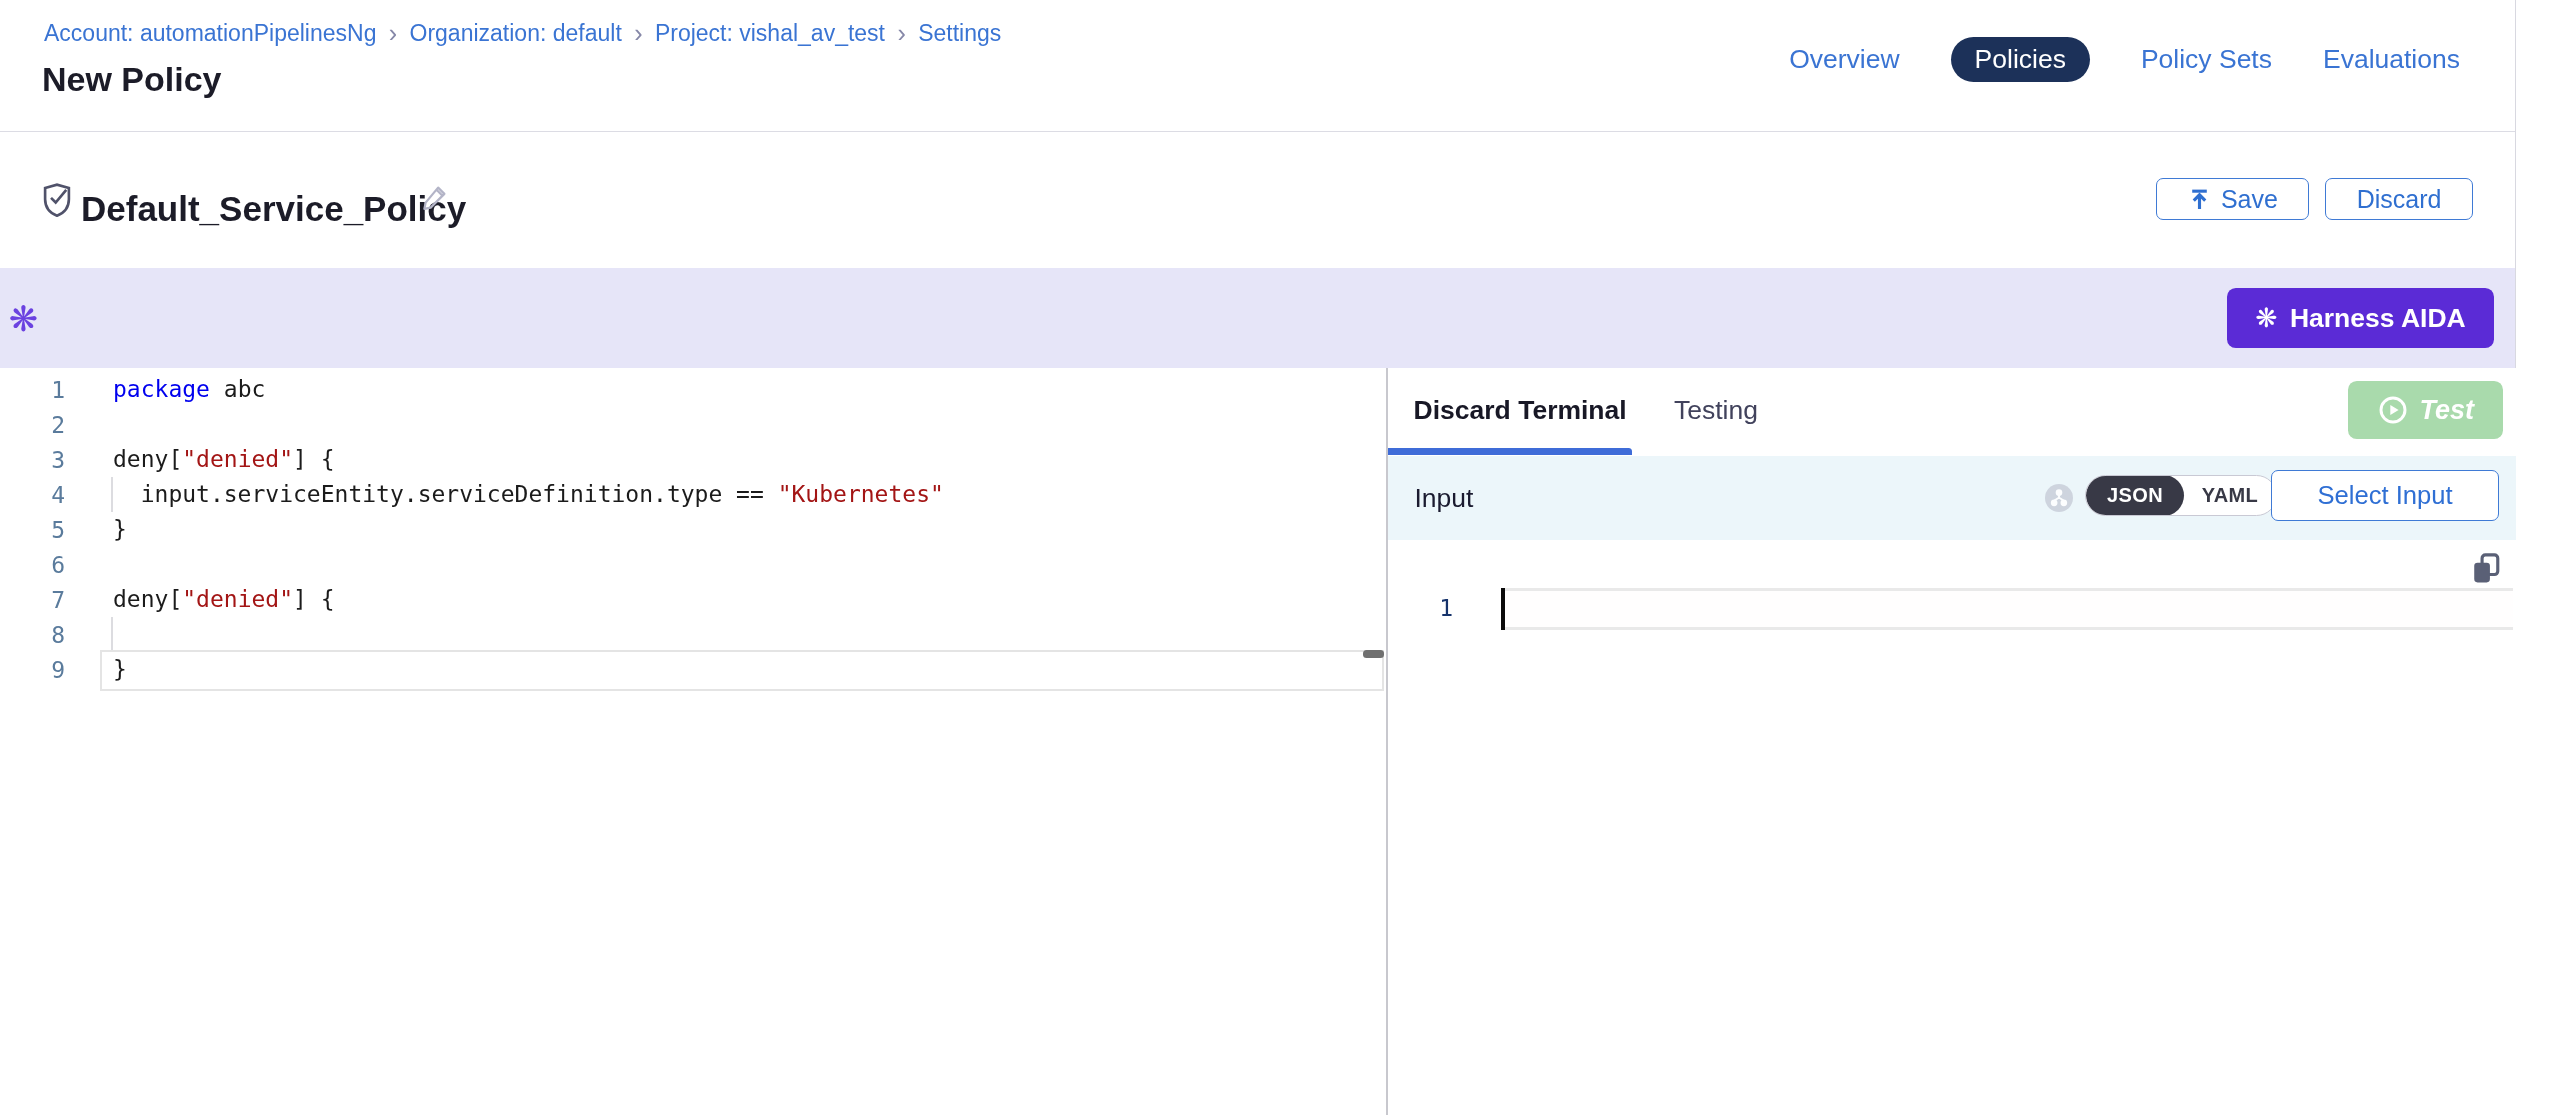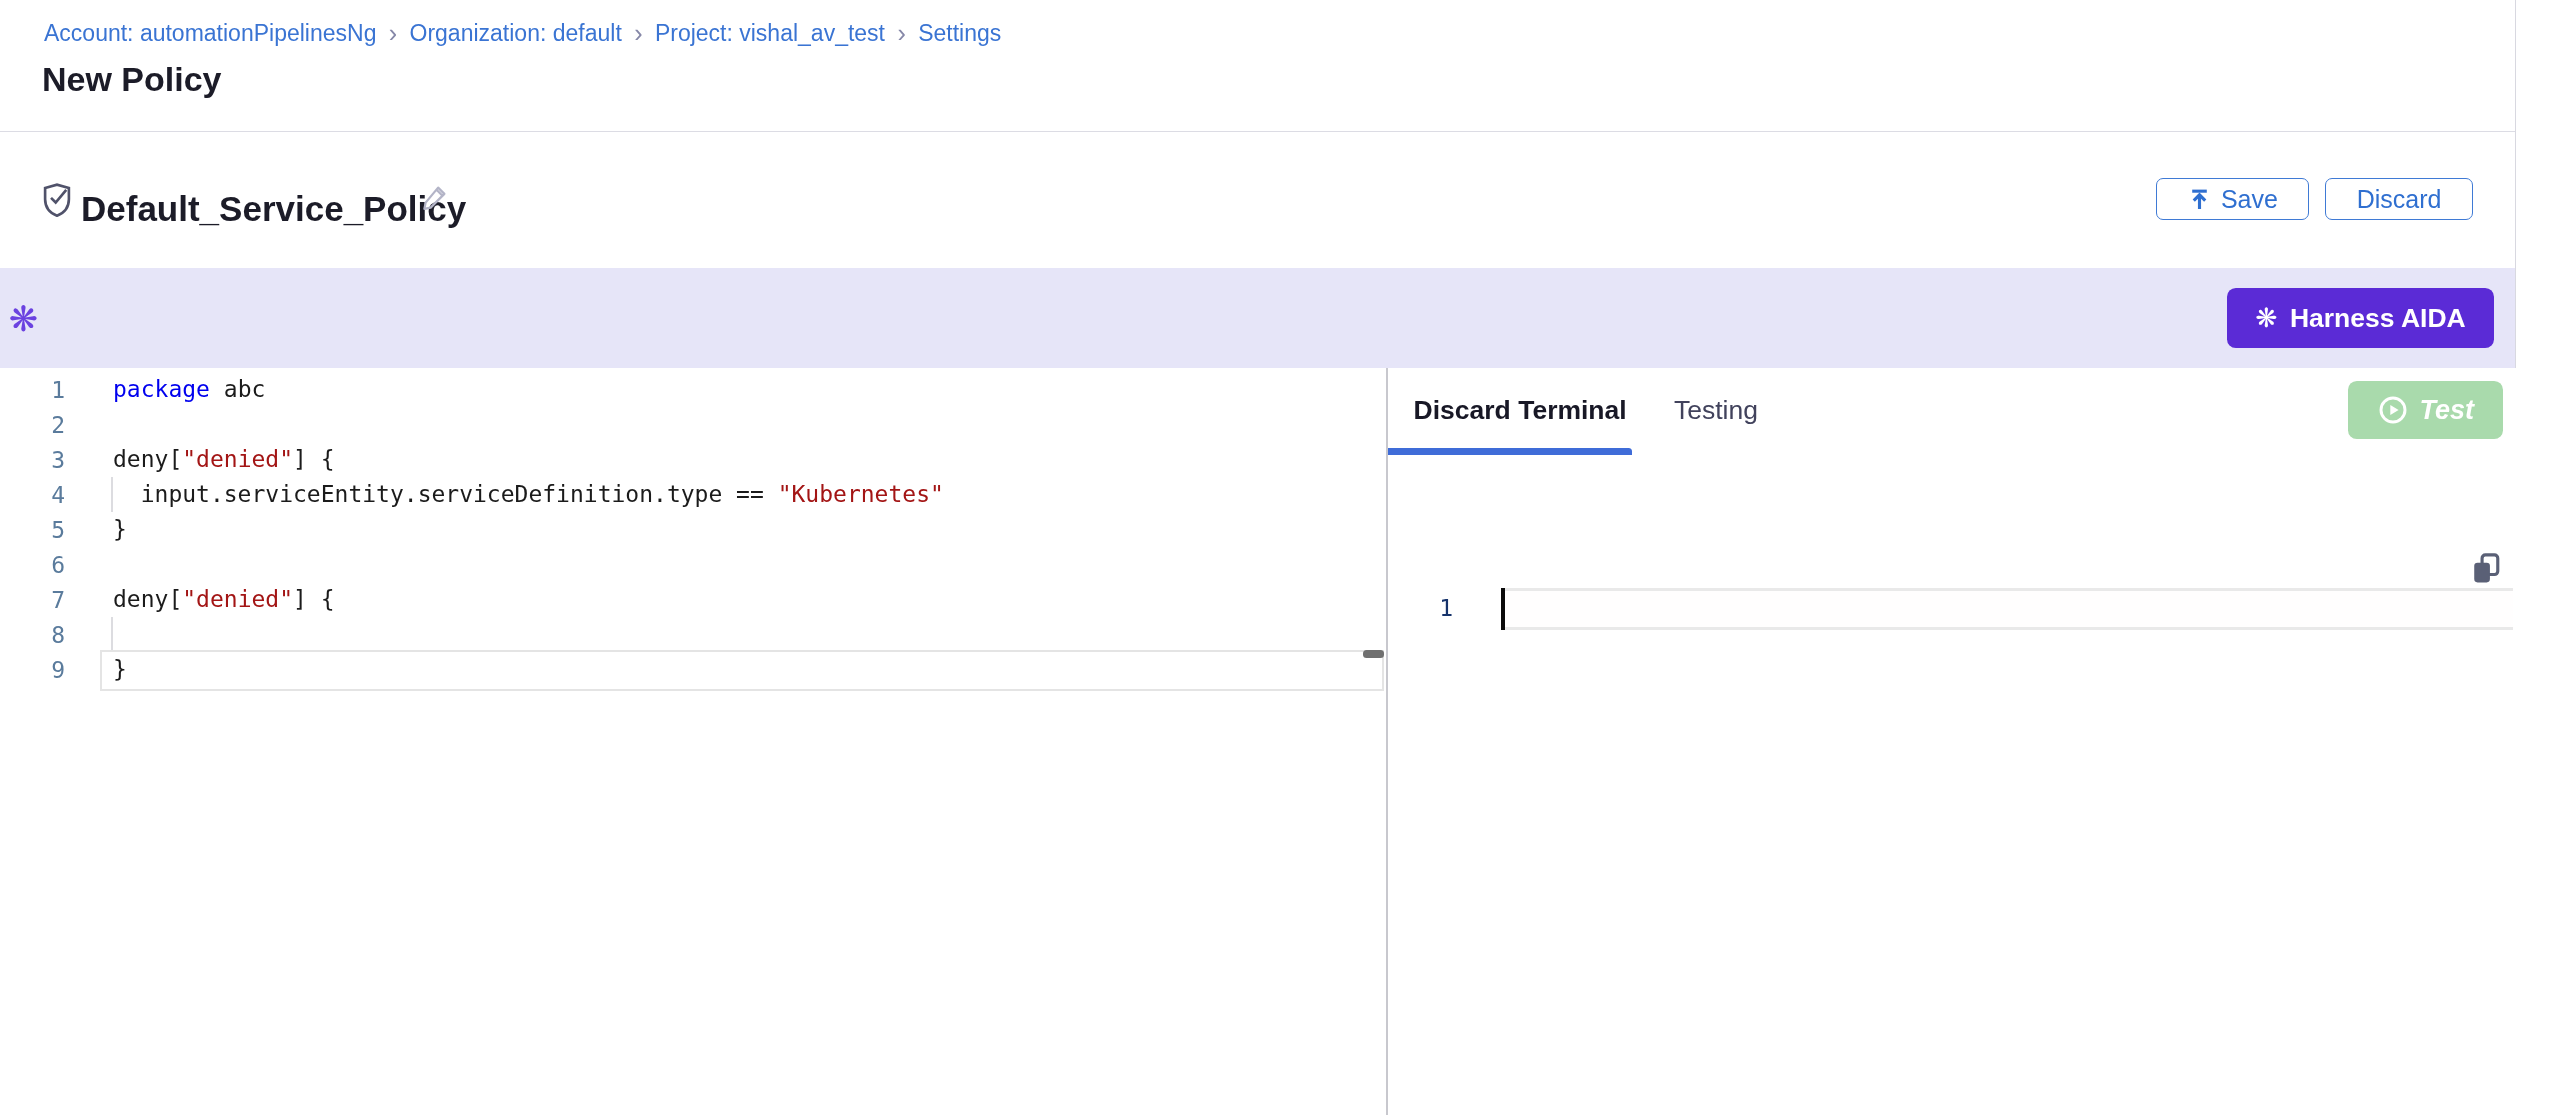--- a/index.html
+++ b/index.html
@@ -107,20 +107,26 @@
       <div class="breadcrumb" id="breadcrumb">
           <span class="crumb">Account: automationPipelinesNg</span>
           <span class="crumb-sep">›</span>
           <span class="crumb">Organization: default</span>
           <span class="crumb-sep">›</span>
           <span class="crumb">Project: vishal_av_test</span>
           <span class="crumb-sep">›</span>
           <span class="crumb">Settings</span>
         </div>
       <div class="page-title">New Policy</div>
+      <div class="nav" id="nav">
+          <div class="nav-item">Overview</div>
+          <div class="nav-item active">Policies</div>
+          <div class="nav-item">Policy Sets</div>
+          <div class="nav-item">Evaluations</div>
+        </div>
     </div>
 
     <div class="toolbar">
       <span class="shield-icon">
         <svg width="32" height="37" viewBox="0 0 24 28" fill="none">
           <path d="M3 4.5 L12 2 L21 4.5 V13 C21 19.5 17 23.5 12 25.5 C7 23.5 3 19.5 3 13 Z" stroke="#50526a" stroke-width="2" fill="none"></path>
           <path d="M7.5 12 L11 15.5 L19 6" stroke="#50526a" stroke-width="2" fill="none"></path>
         </svg>
       </span>
       <div class="policy-name">Default_Service_Policy</div>
@@ -211,20 +217,39 @@
             <span>
               <svg width="32" height="32" viewBox="0 0 24 24" fill="none">
                 <circle cx="12" cy="12" r="9" stroke="#ffffff" stroke-width="2.2"></circle>
                 <path d="M10 8.2 L16.2 12 L10 15.8 Z" fill="#ffffff"></path>
               </svg>
             </span>
             <span>Test</span>
           </button>
         </div>
 
+        <div class="input-header">
+          <span class="input-label">Input</span>
+          <span class="fork-circle">
+            <svg width="28" height="28" viewBox="0 0 26 26">
+              <circle cx="13" cy="13" r="13" fill="#c9cfda"></circle>
+              <g stroke="#ffffff" stroke-width="1.8" fill="none">
+                <circle cx="13" cy="8" r="2.2" fill="#ffffff"></circle>
+                <circle cx="8.5" cy="17.5" r="2.2" fill="#ffffff"></circle>
+                <circle cx="17.5" cy="17.5" r="2.2" fill="#ffffff"></circle>
+                <path d="M13 10 v2 c0 2 -4.5 2 -4.5 4 M13 12 c0 2 4.5 2 4.5 4"></path>
+              </g>
+            </svg>
+          </span>
+          <div class="format-toggle" id="format-toggle">
+              <div class="format-opt active">JSON</div>
+              <div class="format-opt">YAML</div>
+            </div>
+          <button class="select-input-btn">Select Input</button>
+        </div>
 
         <button class="copy-btn">
           <span>
             <svg width="34" height="34" viewBox="0 0 26 26" fill="none">
               <rect x="10" y="3" width="12" height="15" rx="2.5" stroke="#5a6076" stroke-width="2.4"></rect>
               <rect x="4" y="9" width="12" height="15" rx="2.5" fill="#5a6076"></rect>
             </svg>
           </span>
         </button>
 

